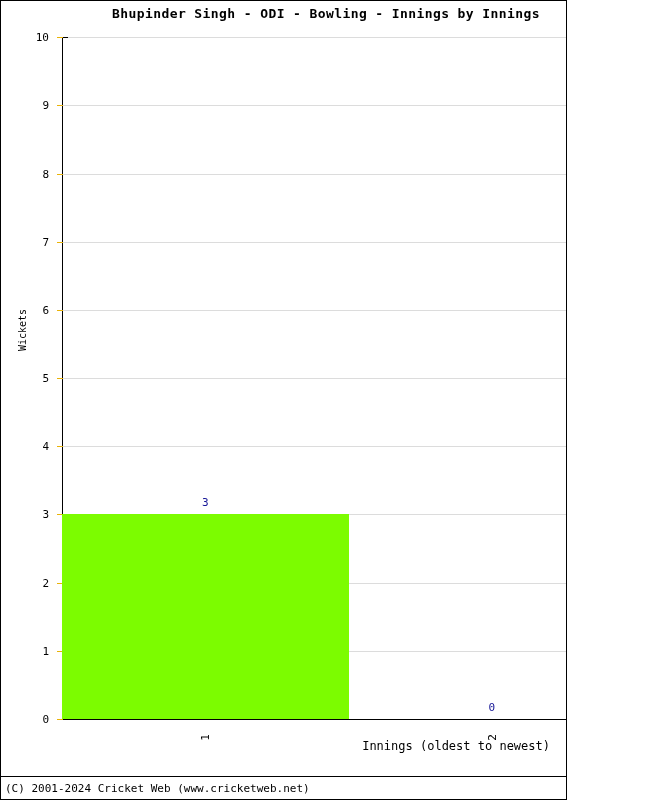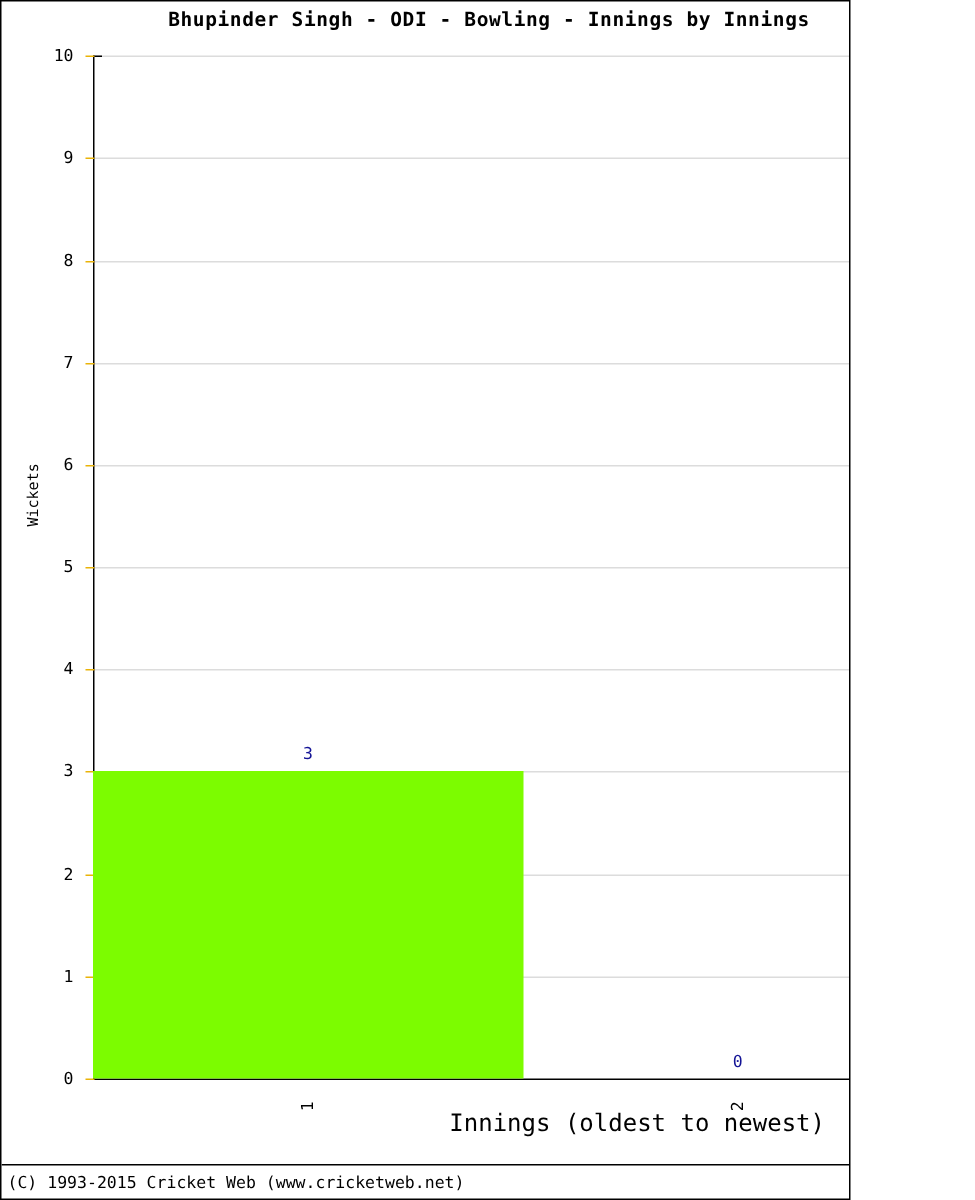--- a/index.html
+++ b/index.html
@@ -150,21 +150,21 @@
     font-size: 10px;
     color: #000000;
     white-space: nowrap;
     transform: rotate(-90deg);
     transform-origin: left top;
   }
   #x-axis-title {
     position: absolute;
     right: 16px;
     top: 738px;
-    font-size: 16px;
+    font-size: 12px;
     color: #000000;
     white-space: nowrap;
   }
 
   
   #footer-separator {
     position: absolute;
     left: 0;
     top: 775px;
     width: 650px;
@@ -251,15 +251,15 @@
     <div class="x-tick-wrap" id="x-tick-wrap-1" style="left: 429.75px;">
       <div class="x-tick-rot">2</div>
     </div>
   </div>
 
   <div id="y-axis-title">Wickets</div>
 
   <div id="x-axis-title">Innings (oldest to newest)</div>
 
   <div id="footer-separator"></div>
-  <div id="footer-text">(C) 1993-2015 Cricket Web (www.cricketweb.net)</div>
+  <div id="footer-text">(C) 2001-2024 Cricket Web (www.cricketweb.net)</div>
 
 </div>
 
 </body></html>

